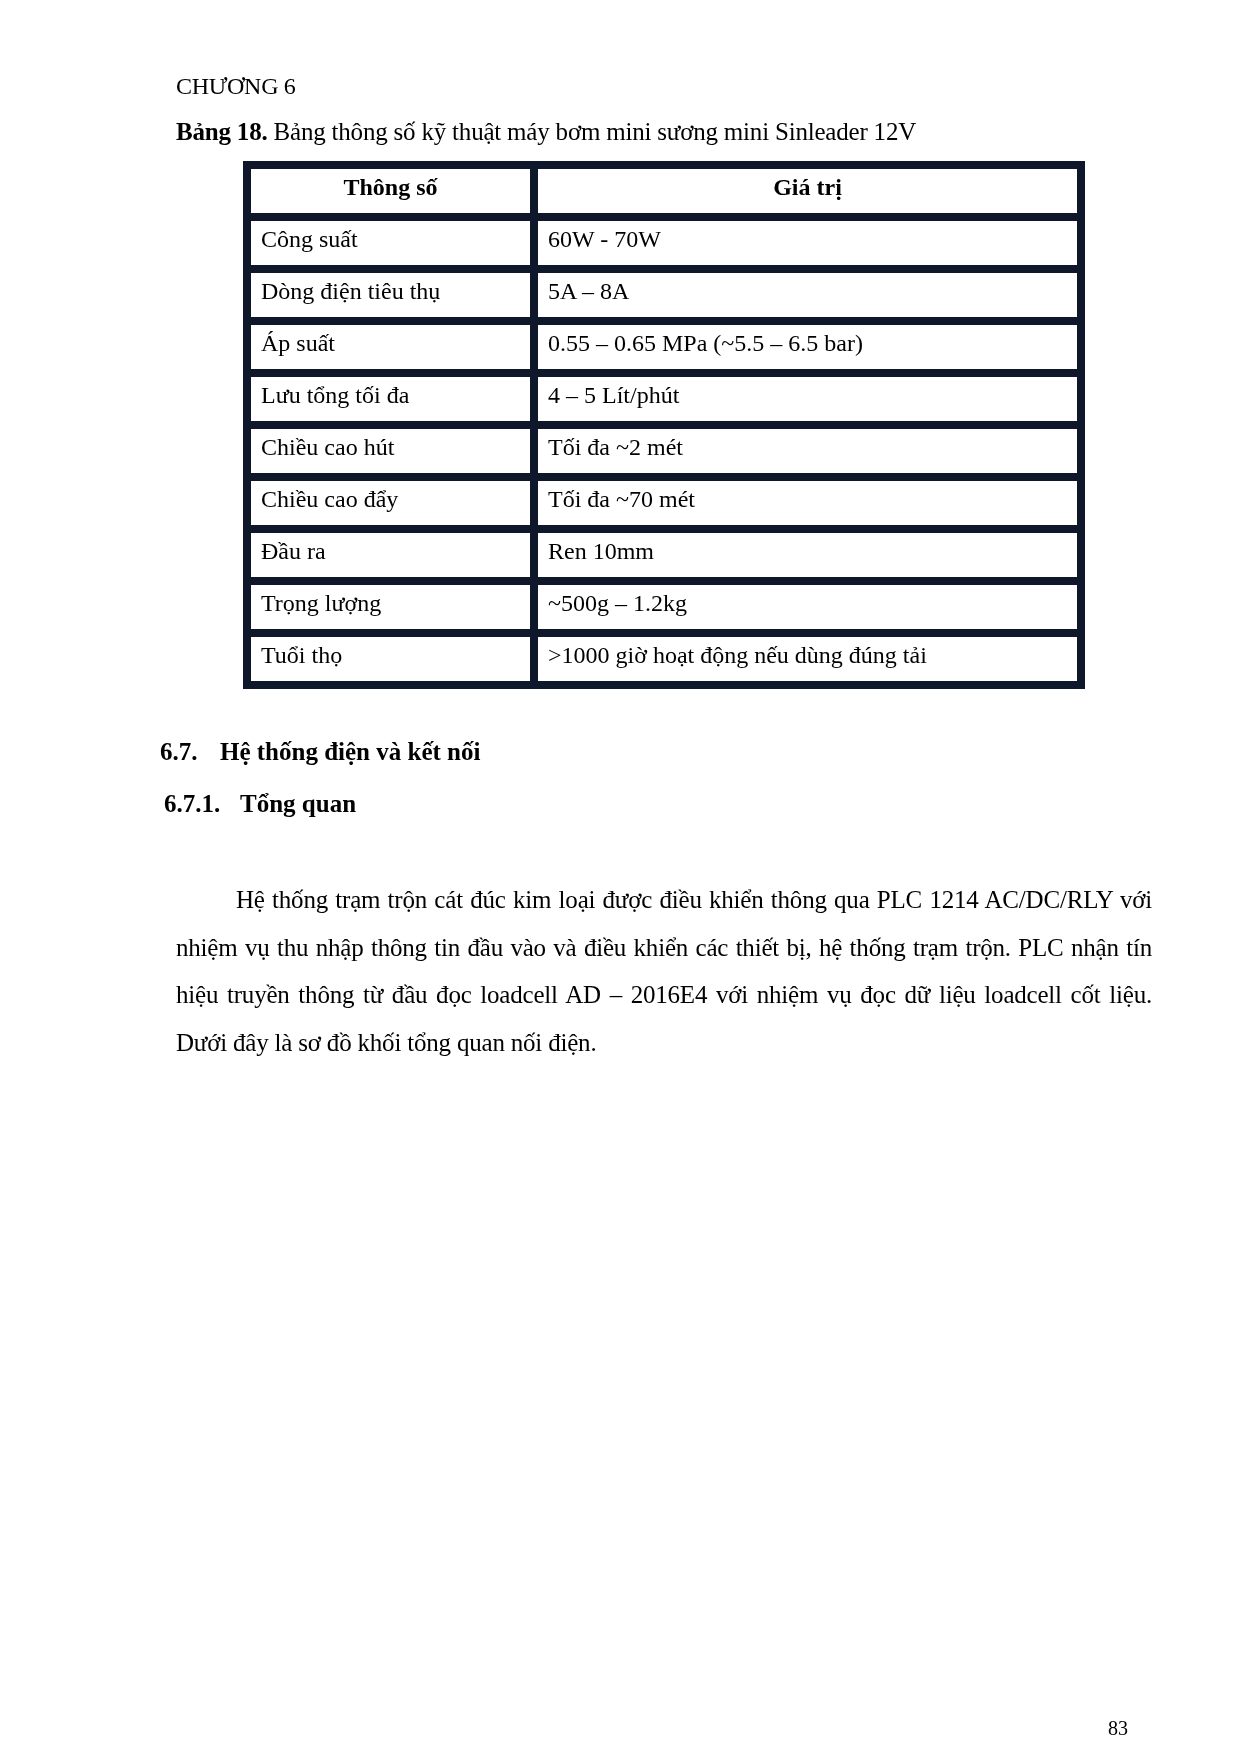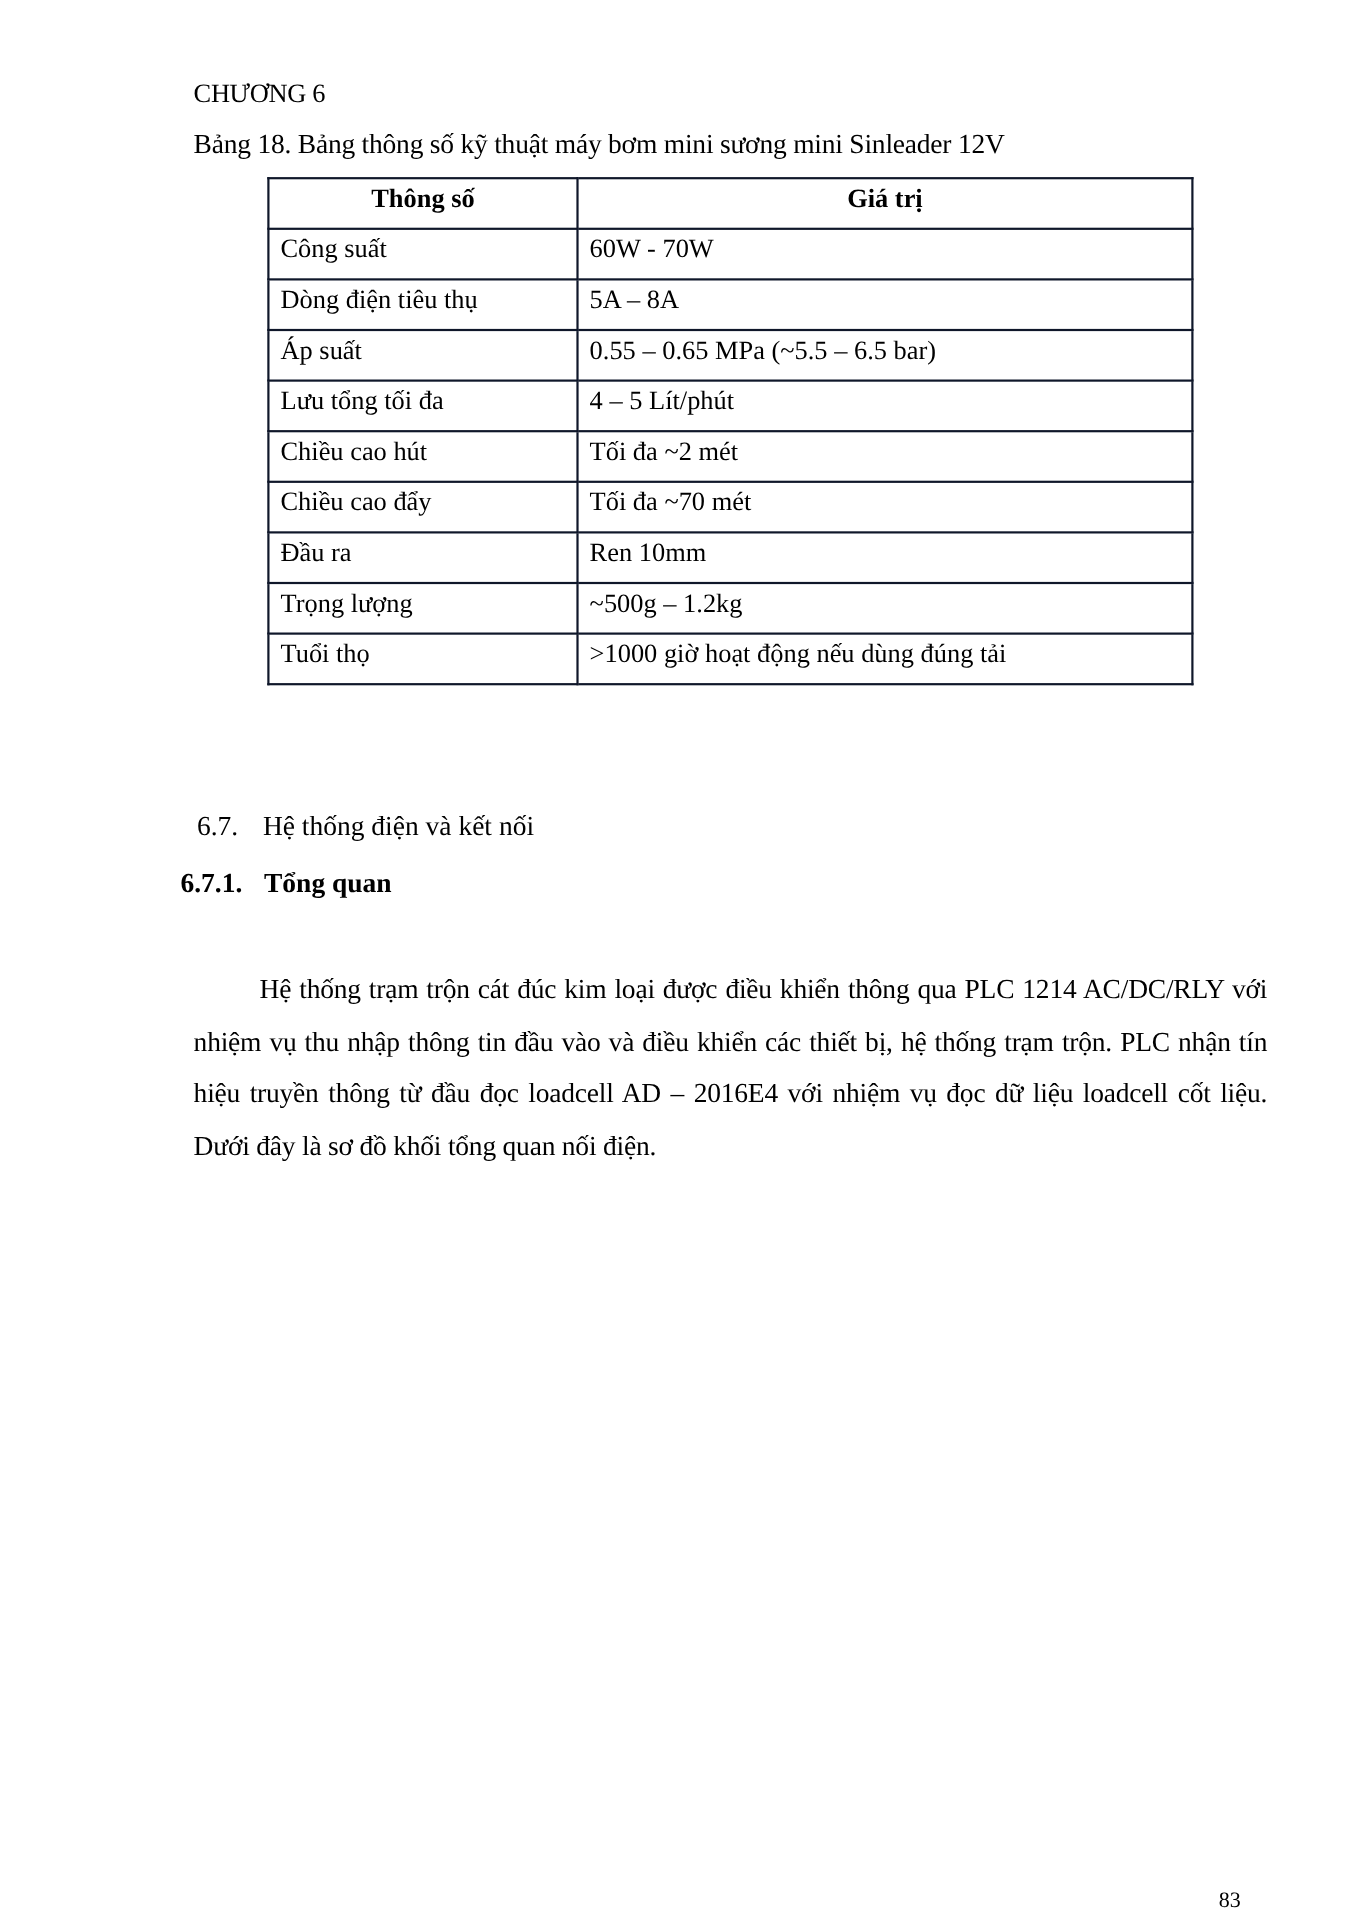--- a/index.html
+++ b/index.html
@@ -2,32 +2,32 @@
 <html><head>
   <meta charset="utf-8">
   <style>
     html, body { margin: 0; padding: 0; background: #ffffff; }
     body {
       width: 1241px; height: 1754px; position: relative; overflow: hidden;
       font-family: "Liberation Serif", "DejaVu Serif", serif; color: #000;
     }
     .chapter { position: absolute; left: 176px; top: 73px; font-size: 24px; letter-spacing: -0.3px; }
     .caption { position: absolute; left: 176px; top: 118px; font-size: 25px; white-space: nowrap; letter-spacing: -0.2px; }
-    .caption b { font-weight: normal; margin-top: 10px; }
+    .caption b { font-weight: bold; margin-top: 10px; }
     table.spec {
       position: absolute; left: 243px; top: 161px; width: 842px;
       border-collapse: collapse; font-size: 24px;
     }
     table.spec td, table.spec th {
-      border: 2px solid #0f172a; height: 44px; padding: 0 10px; vertical-align: top;
+      border: 8px solid #0f172a; height: 44px; padding: 0 10px; vertical-align: top;
       line-height: 36px;
     }
     table.spec th { font-weight: bold; text-align: center; }
     table.spec .c1 { width: 259px; }
-    .h2 { position: absolute; left: 179px; top: 738px; font-size: 25px; font-weight: normal; white-space: nowrap; }
+    .h2 { position: absolute; left: 160px; top: 738px; font-size: 25px; font-weight: bold; white-space: nowrap; }
     .h3 { position: absolute; left: 164px; top: 790px; font-size: 25px; font-weight: bold; white-space: nowrap; }
     .num { display: inline-block; }
     .h2 .num { width: 60px; }
     .h3 .num { width: 76px; }
     .para {
       position: absolute; left: 176px; top: 851px; width: 976px;
       font-size: 25px; line-height: 47.5px; text-align: justify; text-indent: 60px;
       letter-spacing: -0.2px;
     }
     .page-num { position: absolute; left: 1108px; top: 1717px; font-size: 20px; }

